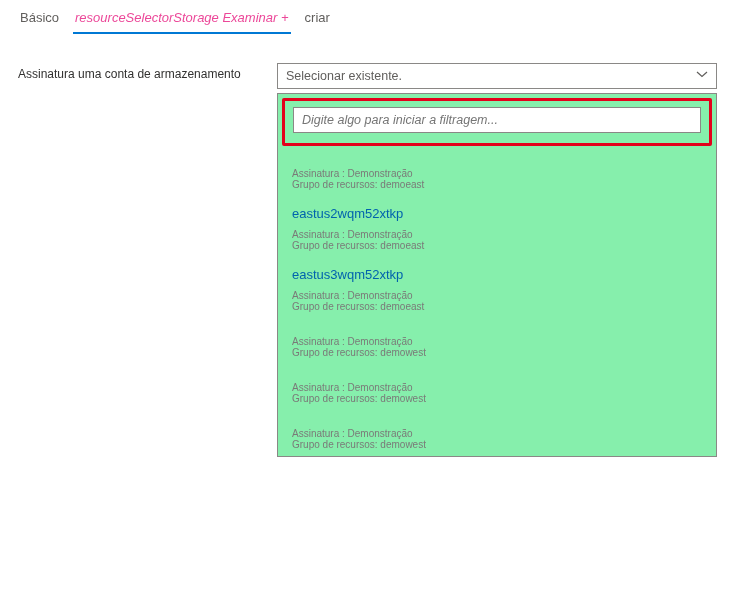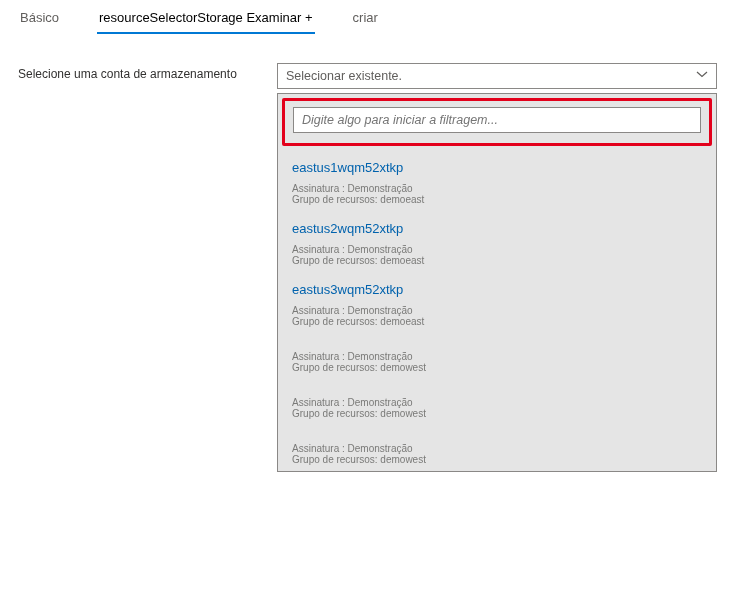--- a/index.html
+++ b/index.html
@@ -7,33 +7,34 @@
       font-family: "Segoe UI", Arial, sans-serif;
       font-size: 13px;
       color: #323130;
       background: #fff;
       width: 735px;
       height: 601px;
       overflow: hidden;
     }
     .tabs {
       display: flex;
-      gap: 36px;
+      gap: 12px;
       padding: 6px 18px 0 18px;
       align-items: flex-end;
     }
     .tab {
       padding: 4px 2px 8px 2px;
       color: #605e5c;
       font-size: 13px;
       cursor: pointer;
       position: relative;
     }
     .tab.active {
-      color: #000000;
+      color: #ec4899;
+      font-style: italic;
     }
     .tab.active::after {
       content: '';
       position: absolute;
       left: 0; right: 0;
       bottom: -1px;
       height: 2px;
       background: #0078d4;
     }
     .form-row {
@@ -68,21 +69,21 @@
     .chevron {
       position: absolute;
       right: 8px;
       top: 50%;
       transform: translateY(-50%);
     }
     .dropdown-panel {
       width: 440px;
       border: 1px solid #8a8886;
       margin-top: 4px;
-      background: #e5e5e5;
+      background: #86efac;
     }
     .filter-wrap {
       padding: 6px 8px 10px 8px;
       border: 3px solid #e3001b;
       margin: 4px;
       border-radius: 2px;
     }
     .filter-input {
       width: 100%;
       height: 26px;
@@ -115,39 +116,38 @@
 </head>
 <body>
 
 <div class="tabs">
   <div class="tab">Básico</div>
   <div class="tab active">resourceSelectorStorage Examinar +</div>
   <div class="tab">criar</div>
 </div>
 
 <div class="form-row">
-  <div class="form-label">Selecione uma conta de armazenamento</div>
+  <div class="form-label">Assinatura uma conta de armazenamento</div>
   <div class="form-control-area">
 
     <div class="select-box">
       <span>Selecionar existente.</span>
       <span class="chevron">
         <svg width="12" height="12" viewBox="0 0 12 12">
             <path d="M1 3.5 L6 8 L11 3.5" stroke="#605e5c" stroke-width="1.2" fill="none"></path>
           </svg>
       </span>
     </div>
 
     <div class="dropdown-panel">
       <div class="filter-wrap">
         <input class="filter-input" type="text" placeholder="Digite algo para iniciar a filtragem..." style="">
       </div>
       <div id="items-container">
           <div class="item">
-            <div class="item-name">eastus1wqm52xtkp</div>
             <div class="item-meta">Assinatura : Demonstração</div>
             <div class="item-meta">Grupo de recursos: demoeast</div>
           </div>
           <div class="item">
             <div class="item-name">eastus2wqm52xtkp</div>
             <div class="item-meta">Assinatura : Demonstração</div>
             <div class="item-meta">Grupo de recursos: demoeast</div>
           </div>
           <div class="item">
             <div class="item-name">eastus3wqm52xtkp</div>

